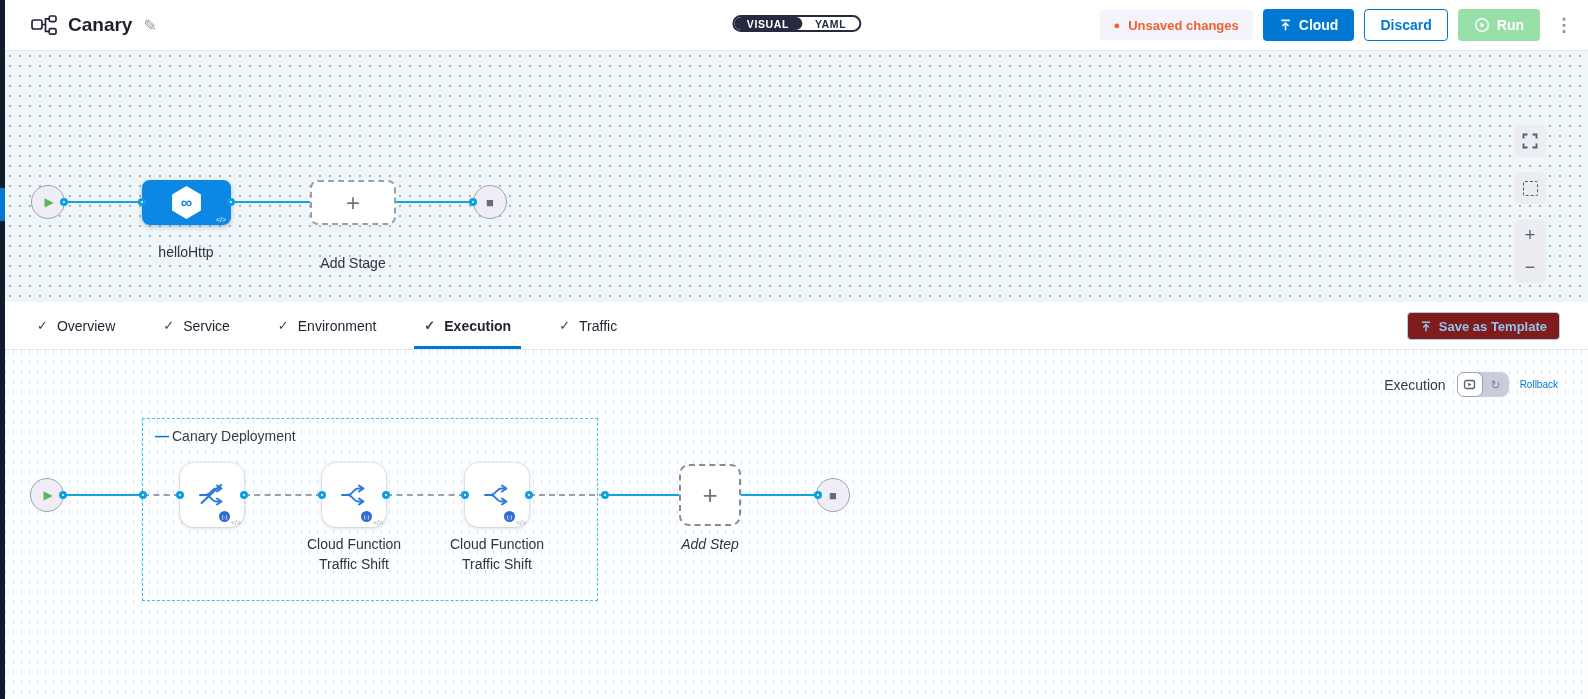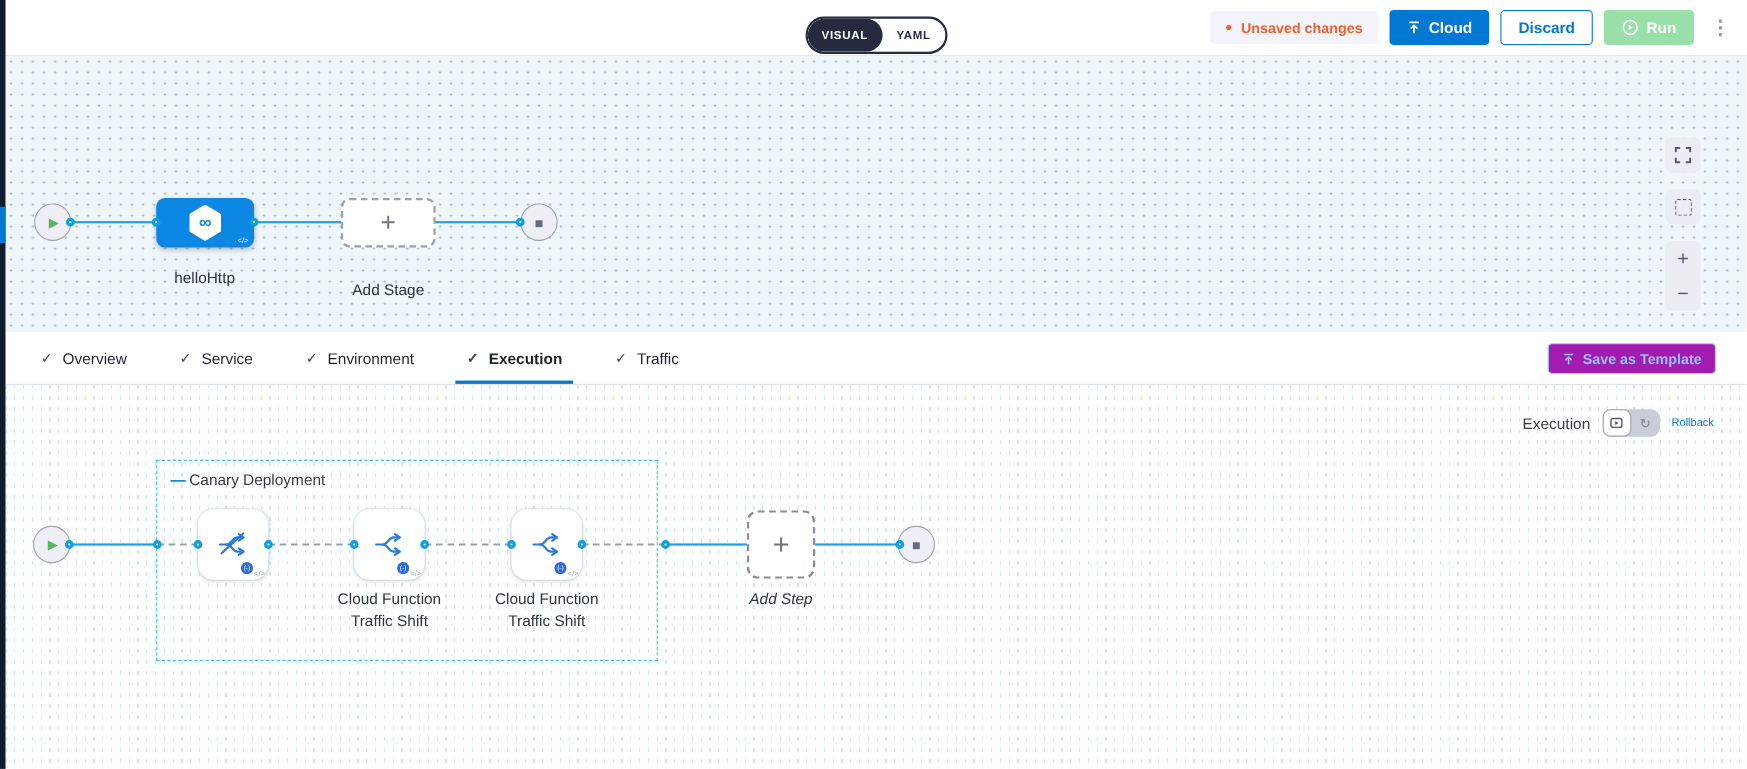--- a/index.html
+++ b/index.html
@@ -8,21 +8,21 @@
 
   
   .rail { position: absolute; left: 0; top: 0; width: 5px; height: 699px; background: #0e1c2e; z-index: 40; }
   .rail-active { position: absolute; left: 0; top: 188px; width: 5px; height: 33px; background: var(--primary, #0278d5); }
 
   
   .header { position: absolute; left: 5px; right: 0; top: 0; height: 51px; background: #fff; border-bottom: 1px solid #e6e6ee; z-index: 20; }
   .header-left { position: absolute; left: 26px; top: 0; height: 100%; display: flex; align-items: center; gap: 11px; }
   .page-title { font-size: 19px; font-weight: bold; color: #1d1f2b; }
   .edit-glyph { color: #9297a6; font-size: 16px; cursor: pointer; }
-  .mode-toggle { position: absolute; left: 50%; transform: translateX(-50%); top: 15px; display: flex; border: 2px solid #252a41; border-radius: 999px; height: 34px; background: #fff; overflow: hidden; cursor: pointer; }
+  .mode-toggle { position: absolute; left: 50%; transform: translateX(-50%); top: 15px; display: flex; border: 2px solid #252a41; border-radius: 999px; height: 17px; background: #fff; overflow: hidden; cursor: pointer; }
   .mode-opt { display: flex; align-items: center; padding: 0 13px; font-size: 10.5px; font-weight: bold; letter-spacing: .6px; color: #252a41; }
   .mode-opt.selected { background: #252a41; color: #fff; border-radius: 999px; }
   .header-right { position: absolute; right: 10px; top: 0; height: 100%; display: flex; align-items: center; gap: 10px; }
   .badge-unsaved { background: #f3f3fa; border-radius: 4px; height: 30px; display: flex; align-items: center; gap: 8px; padding: 0 14px; color: var(--unsaved, #f1602f); font-weight: bold; font-size: 13px; }
   .badge-unsaved .dot { font-size: 11px; line-height: 1; }
   .btn { height: 32px; border-radius: 4px; display: flex; align-items: center; gap: 7px; padding: 0 15px; font-size: 14px; font-weight: bold; border: 1px solid transparent; background: none; font-family: inherit; cursor: pointer; }
   .btn-save { background: var(--primary, #0278d5); color: #fff; }
   .btn-discard { border-color: var(--primary, #0278d5); color: var(--primary, #0278d5); background: #fff; }
   .btn-run { background: var(--run-bg, #98e0a8); color: #fff; }
   .kebab { color: #8f93a3; font-size: 18px; font-weight: bold; padding: 0 5px; cursor: pointer; letter-spacing: 0; }
@@ -52,21 +52,21 @@
   .marquee-sq { width: 15px; height: 15px; border: 1.5px dashed #565b6c; border-radius: 2px; }
   .zoom-panel { position: absolute; right: 42px; top: 168px; width: 32px; height: 64px; background: #ecedf3; border-radius: 6px; display: flex; flex-direction: column; align-items: center; justify-content: space-around; color: #565b6c; font-size: 18px; z-index: 5; }
   .zoom-panel span { cursor: pointer; line-height: 1; }
 
   
   .tabbar { position: absolute; left: 5px; right: 0; top: 302px; height: 48px; background: #fff; border-bottom: 1px solid #e2e3ec; display: flex; align-items: stretch; padding-left: 22px; z-index: 10; }
   .tab { display: flex; align-items: center; gap: 9px; padding: 0 10px; margin-right: 28px; font-size: 14px; color: #1f232e; position: relative; cursor: pointer; }
   .tab .check { color: #3d4453; font-size: 13px; }
   .tab.active { font-weight: bold; }
   .tab.active::after { content: ""; position: absolute; left: 0; right: 0; bottom: 0; height: 3px; background: var(--primary, #0278d5); }
-  .save-template { position: absolute; right: 28px; top: 10px; height: 28px; display: flex; align-items: center; gap: 7px; padding: 0 12px; border: 1px solid #abcef2; border-radius: 4px; color: #94c3ee; font-size: 13px; font-weight: bold; background: #a21caf; cursor: pointer; font-family: inherit; }
+  .save-template { position: absolute; right: 28px; top: 10px; height: 28px; display: flex; align-items: center; gap: 7px; padding: 0 12px; border: 1px solid #abcef2; border-radius: 4px; color: #94c3ee; font-size: 13px; font-weight: bold; background: #7f1d1d; cursor: pointer; font-family: inherit; }
 
   
   .exec-canvas { position: absolute; left: 5px; right: 0; top: 350px; bottom: 0; overflow: hidden;
     background-color: #fcfeff;
     background-image:
       repeating-linear-gradient(180deg, rgba(252,254,255,0) 0 4px, #fcfeff 4px 10px),
       repeating-linear-gradient(90deg, #d6e8f6 0 1px, transparent 1px 8px); }
 
   .exec-row { position: absolute; right: 30px; top: 22px; display: flex; align-items: center; gap: 11px; z-index: 5; }
   .exec-label { font-size: 14px; color: #383946; }
@@ -87,20 +87,32 @@
 </style>
 </head>
 <body>
 
 <div class="app">
   <div class="rail">
     <div class="rail-active"></div>
   </div>
 
   <div class="header">
+    <div class="header-left">
+      <svg width="26" height="21" viewBox="0 0 26 21">
+        <g fill="none" stroke="#23263a" stroke-width="1.7">
+          <rect x="1" y="5" width="10" height="9" rx="2"></rect>
+          <rect x="18.2" y="1" width="6.8" height="5.6" rx="1.5"></rect>
+          <rect x="18.2" y="13.6" width="6.8" height="5.6" rx="1.5"></rect>
+          <path d="M11 9.5 H14.5 M14.5 9.5 V3.8 H18.2 M14.5 9.5 V16.4 H18.2"></path>
+        </g>
+      </svg>
+      <span class="page-title">Canary</span>
+      <span class="edit-glyph">✎</span>
+    </div>
 
     <div class="mode-toggle">
       <span class="mode-opt selected">VISUAL</span>
       <span class="mode-opt">YAML</span>
     </div>
 
     <div class="header-right">
       <div class="badge-unsaved">
         <span class="dot">●</span>
         <span>Unsaved changes</span>

